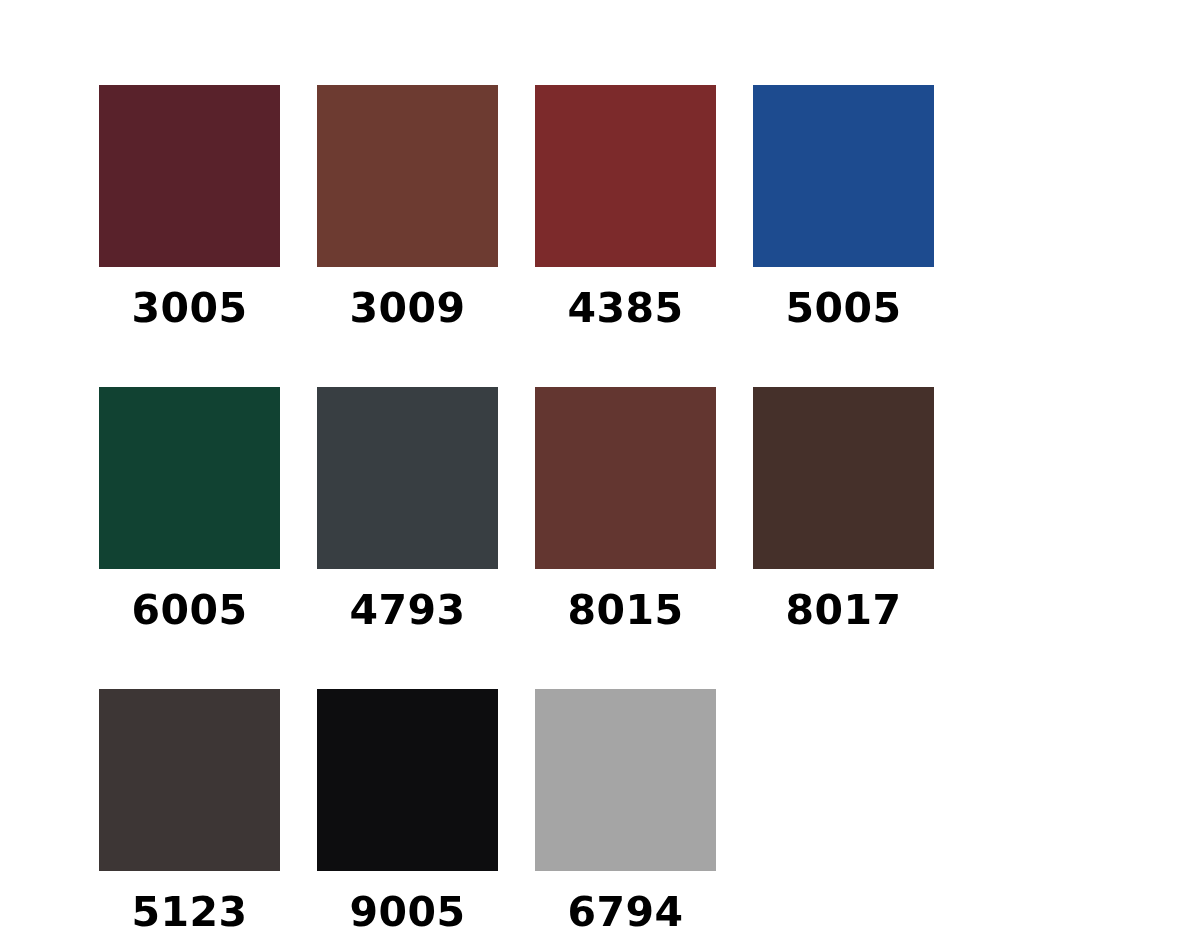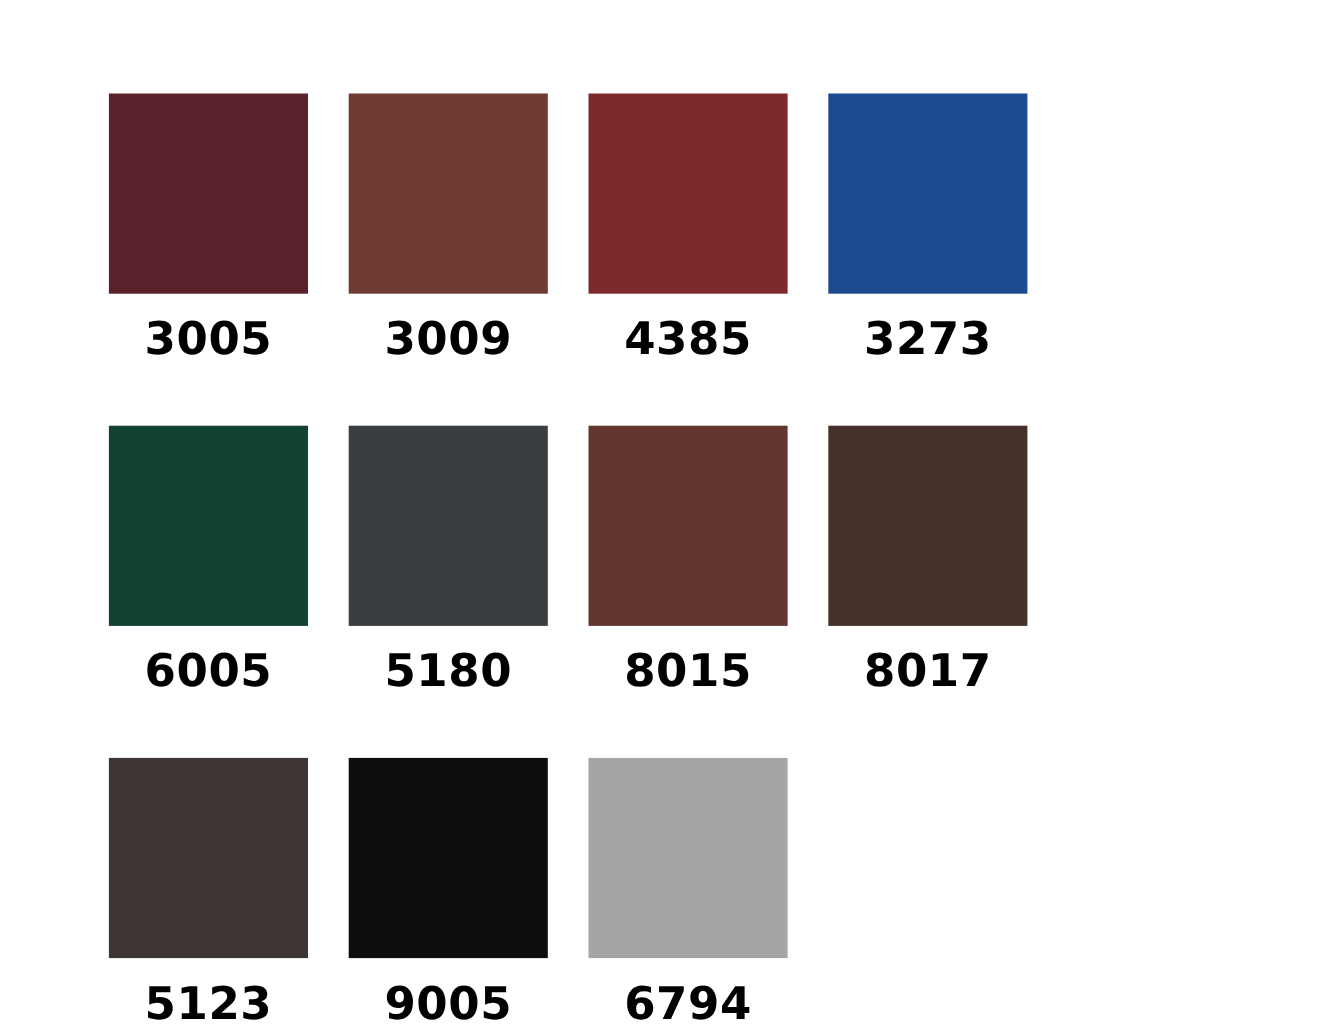--- a/index.html
+++ b/index.html
@@ -72,29 +72,29 @@
       <div class="swatch-cell">
         <div class="swatch-chip" style="background-color: rgb(109, 59, 49);"></div>
         <span class="swatch-label">3009</span>
       </div>
       <div class="swatch-cell">
         <div class="swatch-chip" style="background-color: rgb(124, 42, 43);"></div>
         <span class="swatch-label">4385</span>
       </div>
       <div class="swatch-cell">
         <div class="swatch-chip" style="background-color: rgb(29, 75, 143);"></div>
-        <span class="swatch-label">3273</span>
+        <span class="swatch-label">5005</span>
       </div>
       <div class="swatch-cell">
         <div class="swatch-chip" style="background-color: rgb(17, 66, 50);"></div>
         <span class="swatch-label">6005</span>
       </div>
       <div class="swatch-cell">
         <div class="swatch-chip" style="background-color: rgb(56, 62, 66);"></div>
-        <span class="swatch-label">5180</span>
+        <span class="swatch-label">4793</span>
       </div>
       <div class="swatch-cell">
         <div class="swatch-chip" style="background-color: rgb(99, 54, 48);"></div>
         <span class="swatch-label">8015</span>
       </div>
       <div class="swatch-cell">
         <div class="swatch-chip" style="background-color: rgb(69, 48, 42);"></div>
         <span class="swatch-label">8017</span>
       </div>
       <div class="swatch-cell">

